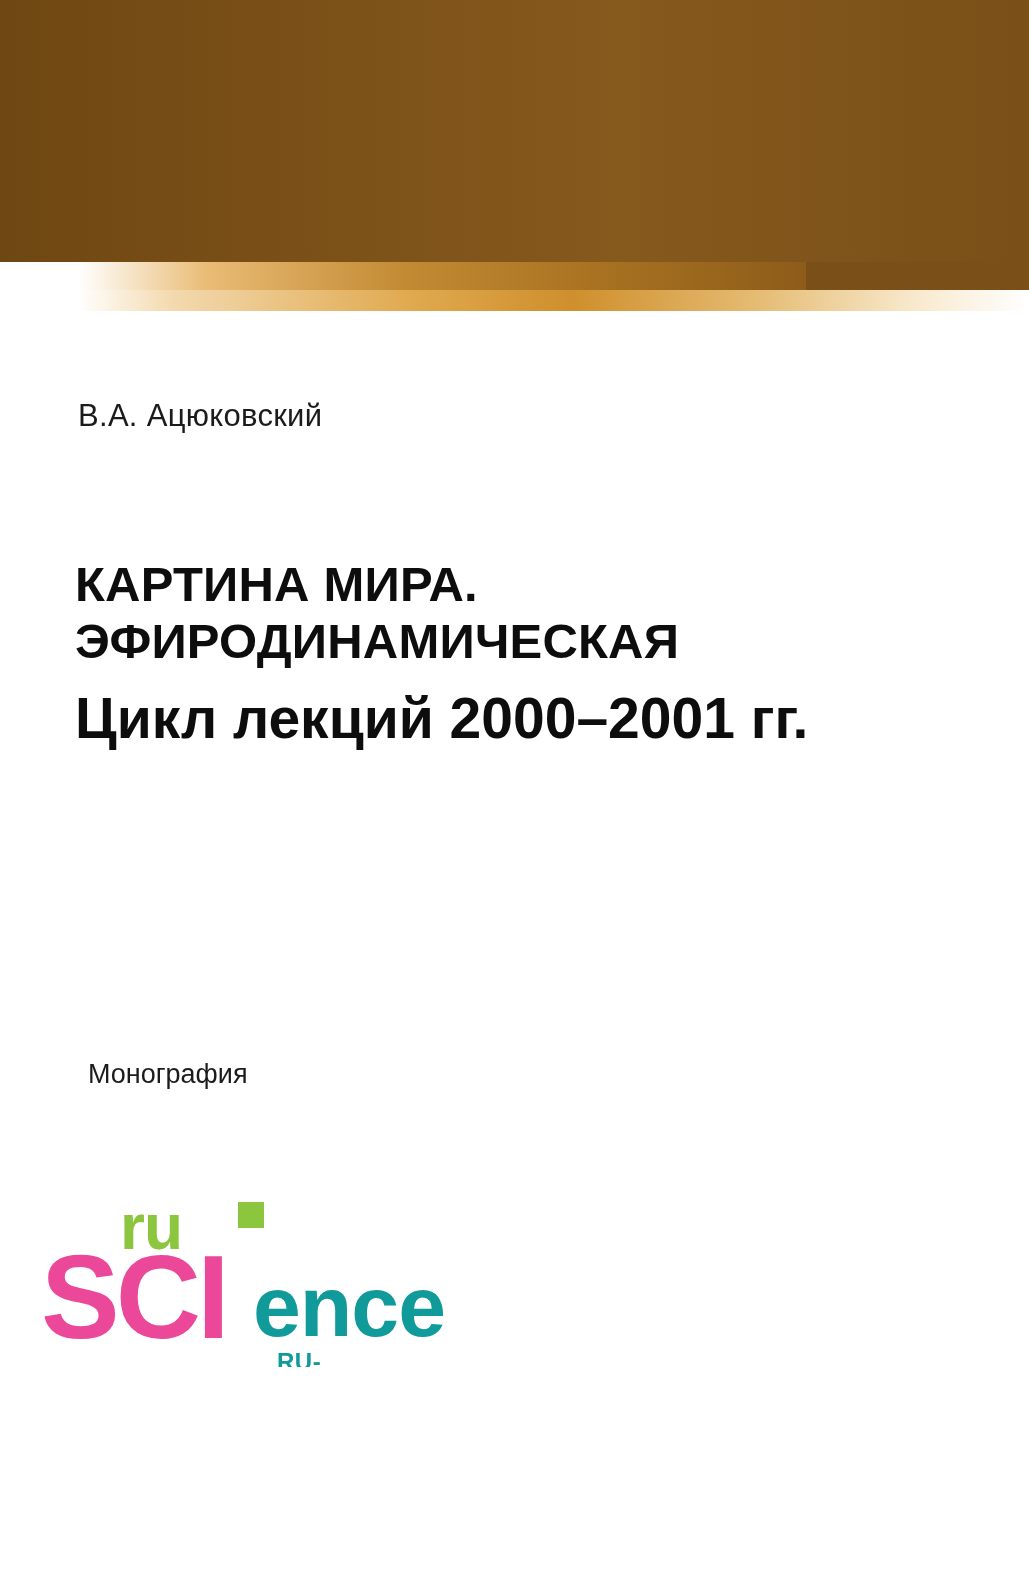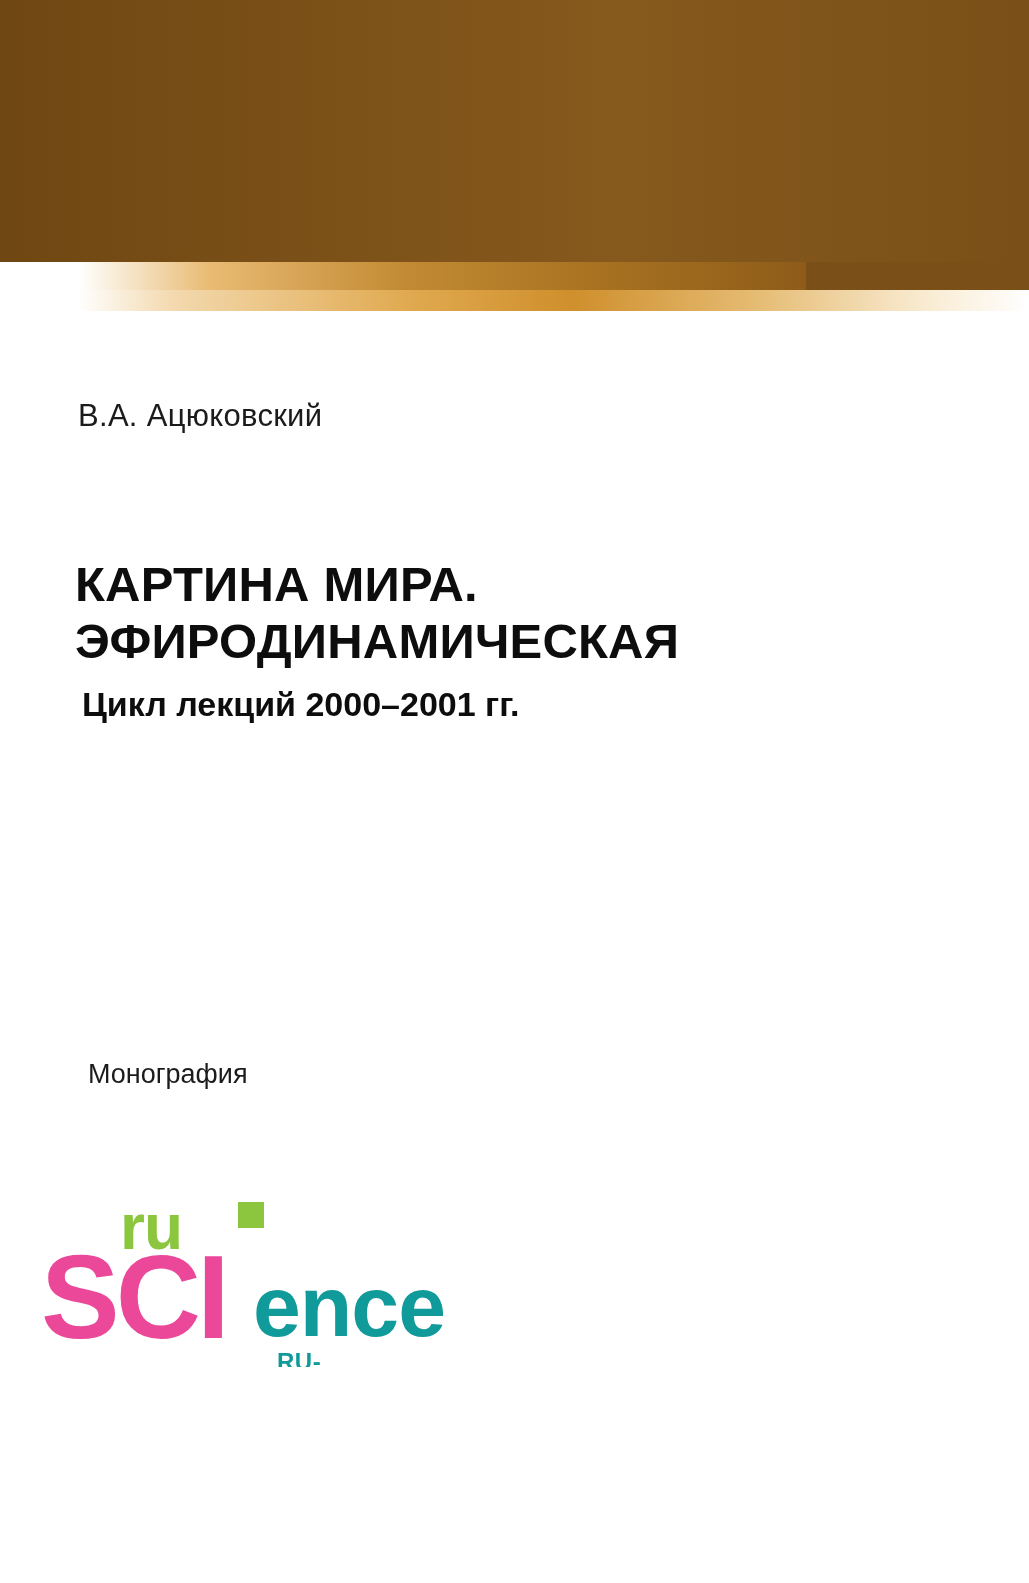--- a/index.html
+++ b/index.html
@@ -98,25 +98,25 @@
   .title-main {
     font-size: 49px;
     font-weight: bold;
     line-height: 1.16;
     color: #0d0d0d;
     letter-spacing: 0.2px;
     margin: 0;
     font-family: "Liberation Sans", sans-serif;
   }
   .title-sub {
-    font-size: 34px;
+    font-size: 57px;
     font-weight: bold;
     line-height: 1.2;
     color: #0d0d0d;
-    margin: 14px 0 0 7px;
+    margin: 14px 0 0 0;
     font-family: "Liberation Sans", sans-serif;
   }
   
   .pub-kind {
     position: absolute;
     left: 88px;
     top: 1059px;
     font-size: 27px;
     color: #1b1b1b;
     font-family: "Liberation Sans", sans-serif;

